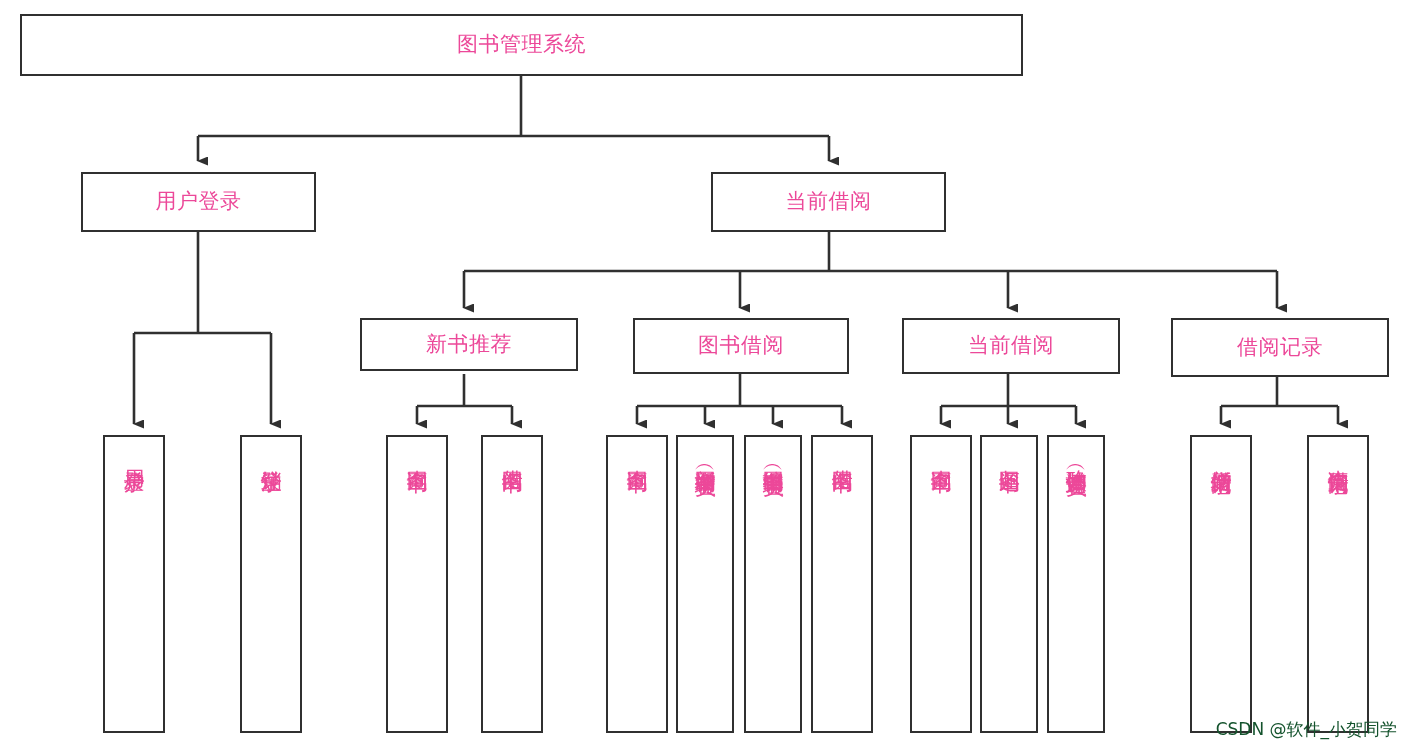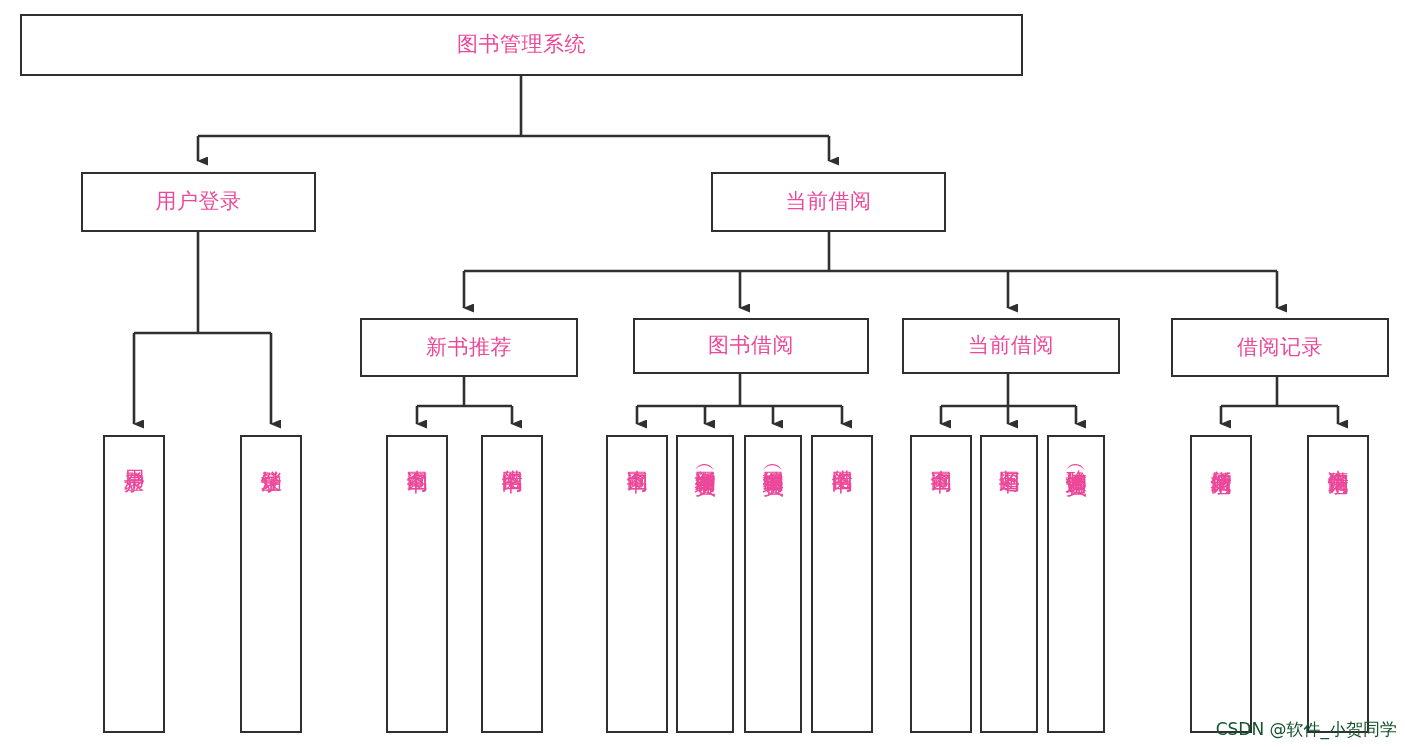--- a/index.html
+++ b/index.html
@@ -130,24 +130,24 @@
     <span class="node-label-h">图书管理系统</span>
   </div>
 
   <div class="node-box" style="left:81px; top:172px; width:235px; height:60px;">
     <span class="node-label-h">用户登录</span>
   </div>
   <div class="node-box" style="left:711px; top:172px; width:235px; height:60px;">
     <span class="node-label-h">当前借阅</span>
   </div>
 
-  <div class="node-box" style="left:360px; top:318px; width:218px; height:59px;">
+  <div class="node-box" style="left:360px; top:318px; width:218px; height:53px;">
     <span class="node-label-h">新书推荐</span>
   </div>
-  <div class="node-box" style="left:633px; top:318px; width:236px; height:56px;">
+  <div class="node-box" style="left:633px; top:318px; width:216px; height:56px;">
     <span class="node-label-h">图书借阅</span>
   </div>
   <div class="node-box" style="left:902px; top:318px; width:218px; height:56px;">
     <span class="node-label-h">当前借阅</span>
   </div>
   <div class="node-box" style="left:1171px; top:318px; width:218px; height:59px;">
     <span class="node-label-h">借阅记录</span>
   </div>
 
   <div class="node-box leaf-node" style="left:103px; top:435px; width:62px; height:298px;">

